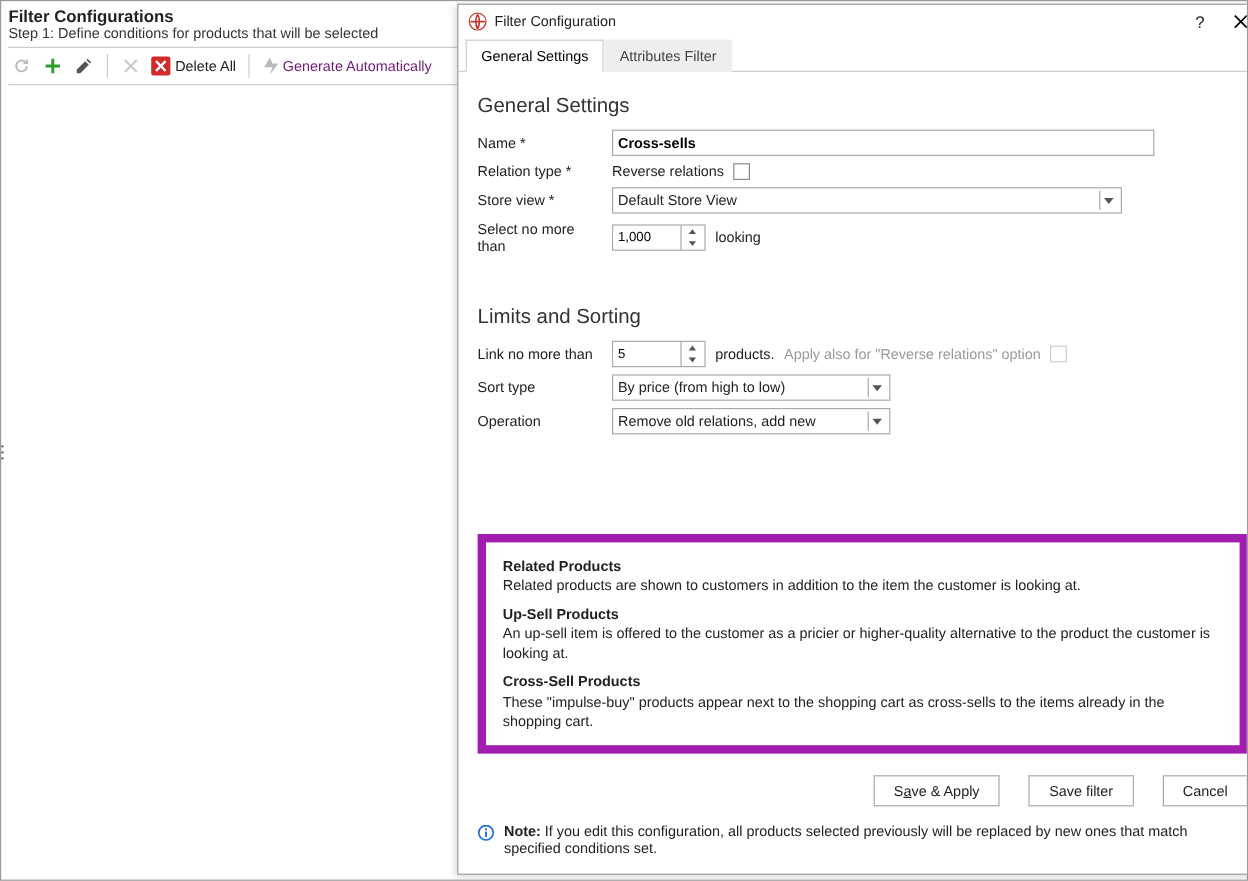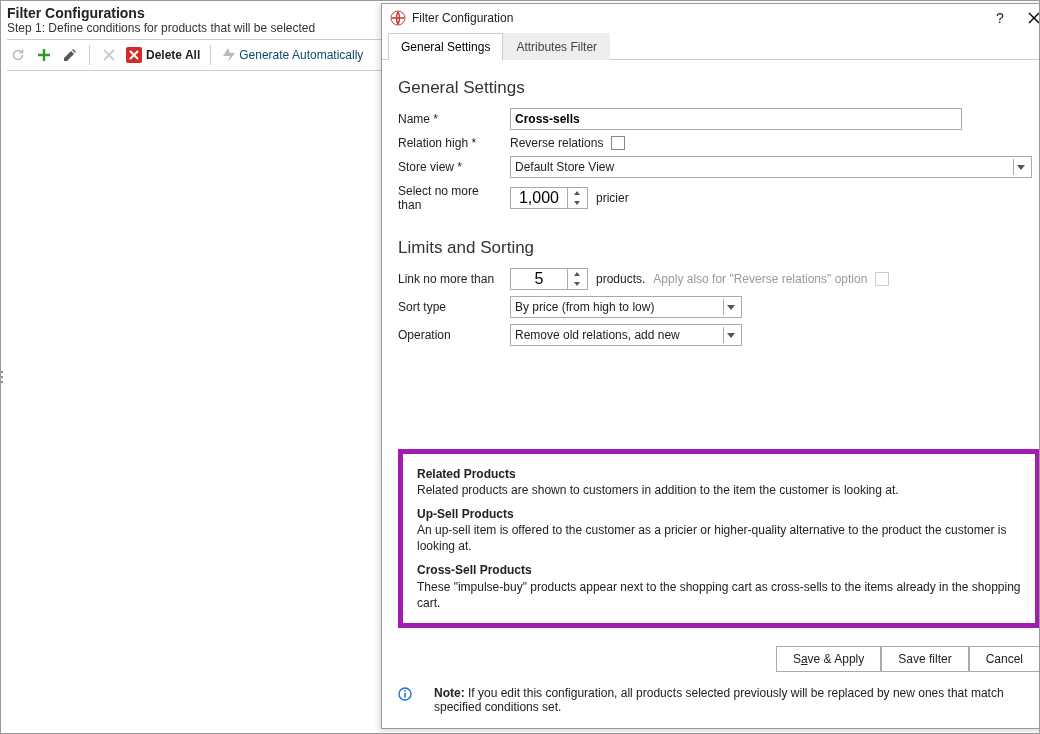--- a/index.html
+++ b/index.html
@@ -30,21 +30,21 @@
     align-items: center;
     gap: 8px;
     border-top: 1px solid #ccc;
     border-bottom: 1px solid #ccc;
     padding: 4px 2px;
     height: 32px;
   }
   .toolbar .sep { width:1px; height:20px; background:#ccc; margin:0 2px;}
   .toolbar .ico { width:18px; height:18px; display:flex; align-items:center; justify-content:center; }
   .toolbar .lbl { font-size:12px; }
-  .disabled { color:#0c4a6e; }
+  .disabled { color:#701a75; }
   .bg-main {
     position: absolute;
     left: 0; top: 68px;
     right: 0;
     bottom: 0;
     display:flex; align-items:flex-start; justify-content:center;
     padding-top: 300px;
   }
   .drag-handle {
     position:absolute; left:0; top:370px; width:6px; height:12px;
@@ -157,55 +157,55 @@
   .select-input .caret::after {
     content:""; width:0;height:0;border-left:4px solid transparent;border-right:4px solid transparent;border-top:5px solid #555;
   }
   .checkbox {
     width:14px; height:14px; border:1px solid #888; background:#fff; cursor:pointer; display:inline-block;
   }
   .spinner {
     display:flex; align-items:center; border:1px solid #aaa; height:22px; width:78px;
   }
   .spinner input {
-    border:none; width:56px; text-align:center; font-size:16px; padding:0 4px; outline:none;
+    border:none; width:56px; text-align:left; font-size:11px; padding:0 4px; outline:none;
   }
   .spinner .spins {
     width:18px; height:100%; border-left:1px solid #aaa;
     display:flex; flex-direction:column;
   }
   .spinner .spins div {
     flex:1; display:flex; align-items:center; justify-content:center; cursor:pointer;
   }
   .spinner .spins div::after {
     content:""; width:0;height:0;border-left:3px solid transparent;border-right:3px solid transparent;
   }
   .spinner .spins .up::after { border-bottom:4px solid #555; }
   .spinner .spins .down::after { border-top:4px solid #555; }
   .greytext { color:#999; }
   .info-panel {
-    border:5px solid #a21caf;
+    border:7px solid #a21caf;
     padding: 12px 14px;
     margin-top: auto;
     font-size:12px;
     line-height:1.35;
   }
   .info-panel .ip-title { font-weight:bold; margin-top:8px; }
   .info-panel .ip-title:first-child { margin-top:0; }
   .dlg-footer {
     padding: 10px 16px 8px 16px;
   }
   .btn-row {
-    display:flex; justify-content:flex-end; gap:0; margin-bottom:14px;
+    display:flex; justify-content:flex-end; gap:24px; margin-bottom:14px;
   }
   .btn {
     border:1px solid #aaa; background:#fff; padding:5px 16px; font-size:12px; cursor:pointer;
   }
   .note-row {
-    display:flex; align-items:flex-start; gap:22px; font-size:12px;
+    display:flex; align-items:flex-start; gap:8px; font-size:12px;
     padding-bottom:6px;
   }
   .note-row svg { flex-shrink:0; margin-top:1px; }
   .underline-char { text-decoration: underline; }
 </style>
 </head>
 <body>
 
 <div class="bg-page">
   <div class="bg-title">Filter Configurations</div>
@@ -226,21 +226,21 @@
           <path fill="#555" d="M2 11l7-7 3 3-7 7H2v-3z"></path>
           <path fill="#555" d="M10 3l1-1 3 3-1 1z"></path>
         </svg>
     </span>
     <span class="sep"></span>
     <span class="ico disabled">
       <svg width="14" height="14" viewBox="0 0 14 14">
           <path stroke="#ccc" stroke-width="2" d="M2 2l10 10M12 2L2 12"></path>
         </svg>
     </span>
-    <span class="ico" style="display:flex;align-items:center;gap:4px;width:auto;font-weight:bold;">
+    <span class="ico" style="display:flex;align-items:center;gap:4px;width:auto;">
       <span style="width:16px;height:16px;background:#d12b2b;display:flex;align-items:center;justify-content:center;border-radius:2px;">
         <svg width="10" height="10" viewBox="0 0 10 10">
             <path stroke="#fff" stroke-width="2" d="M1 1l8 8M9 1L1 9"></path>
           </svg>
       </span>
       <span class="lbl">Delete All</span>
     </span>
     <span class="sep"></span>
     <span class="ico disabled" style="display:flex;align-items:center;gap:4px;width:auto;">
       <svg width="14" height="14" viewBox="0 0 14 14">
@@ -289,46 +289,46 @@
 
   <div class="dlg-body">
     <h2 class="section">General Settings</h2>
 
     <div class="form-row">
       <div class="flabel">Name *</div>
       <input class="text-input wide" value="Cross-sells" style="">
     </div>
 
     <div class="form-row">
-      <div class="flabel">Relation high *</div>
+      <div class="flabel">Relation type *</div>
       <span>Reverse relations</span>
       <span class="checkbox"></span>
     </div>
 
     <div class="form-row">
       <div class="flabel">Store view *</div>
-      <div class="select-input" style="width:522px">
+      <div class="select-input" style="width:425px">
         <span>Default Store View</span>
         <span class="caret"></span>
       </div>
     </div>
 
     <div class="form-row">
       <div class="flabel">Select no more than</div>
       <div class="spinner">
         <input value="1,000" style="">
         <div class="spins">
             <div class="up"></div>
             <div class="down"></div>
           </div>
       </div>
-      <span>pricier</span>
-    </div>
-
-    <h2 class="section" style="margin-top:20px">Limits and Sorting</h2>
+      <span>looking</span>
+    </div>
+
+    <h2 class="section" style="margin-top:36px">Limits and Sorting</h2>
 
     <div class="form-row">
       <div class="flabel">Link no more than</div>
       <div class="spinner">
         <input value="5" style="">
         <div class="spins">
             <div class="up"></div>
             <div class="down"></div>
           </div>
       </div>

